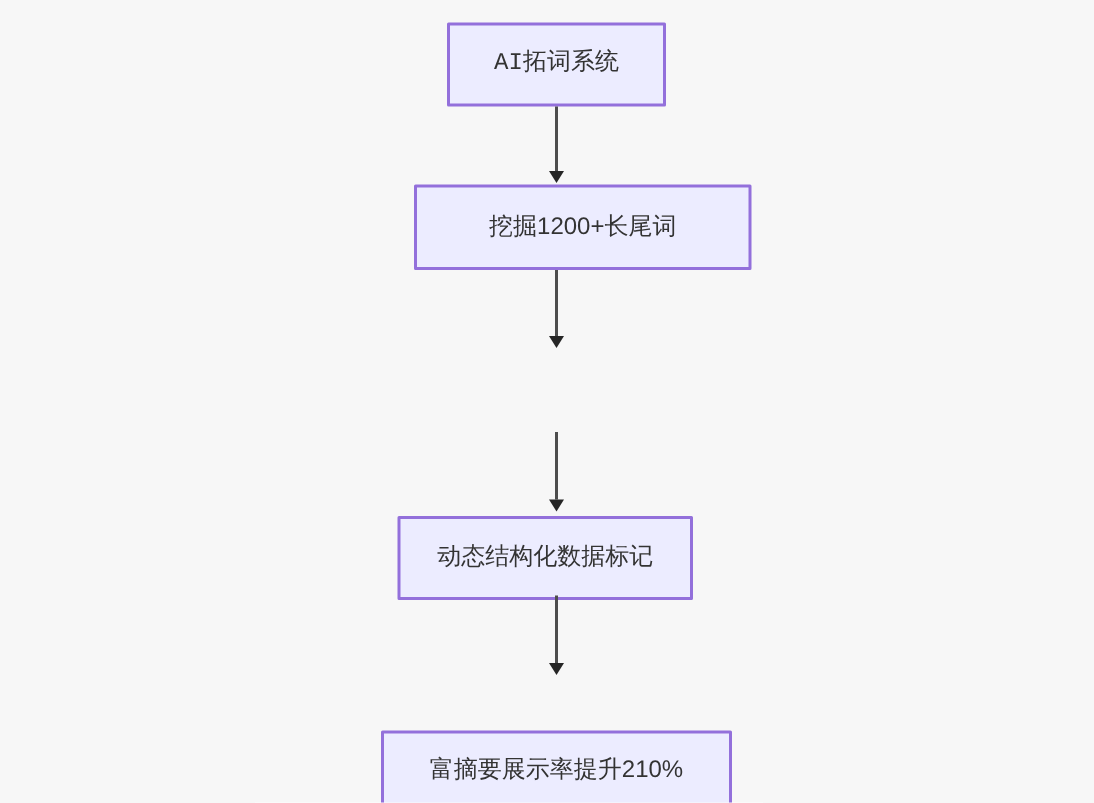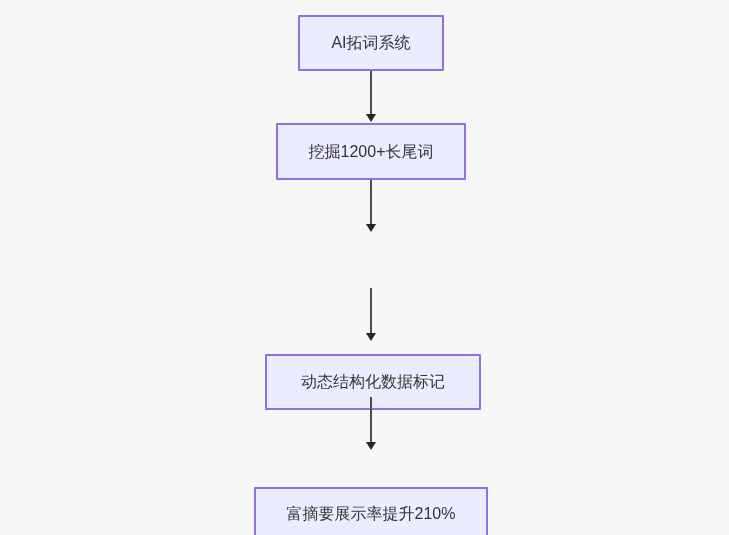--- a/index.html
+++ b/index.html
@@ -29,24 +29,24 @@
     justify-content: center;
   }
   .node-label {
     color: #333333;
     font-size: 16px;
     line-height: 1.2;
     white-space: nowrap;
     text-align: center;
   }
   
-  #node-1 { left: 298px; top: 15px;  width: 146px; height: 56px; }
-  #node-2 { left: 276px; top: 123px; width: 190px; height: 57px; }
+  #node-1 { left: 298px; top: 15px;  width: 146px; height: 56px; font-family: Liberation Mono, monospace; }
+  #node-2 { left: 276px; top: 123px; width: 225px; height: 57px; }
   #node-3 { left: 261px; top: 233px; width: 220px; height: 56px; }
-  #node-4 { left: 265px; top: 354px; width: 216px; height: 56px; }
+  #node-4 { left: 265px; top: 344px; width: 197px; height: 56px; }
   #node-5 { left: 254px; top: 451px; width: 234px; height: 54px; margin-top: 36px; }
 
   .edge {
     position: absolute;
     left: 366px;
     width: 10px;
     display: flex;
     flex-direction: column;
     align-items: center;
   }

